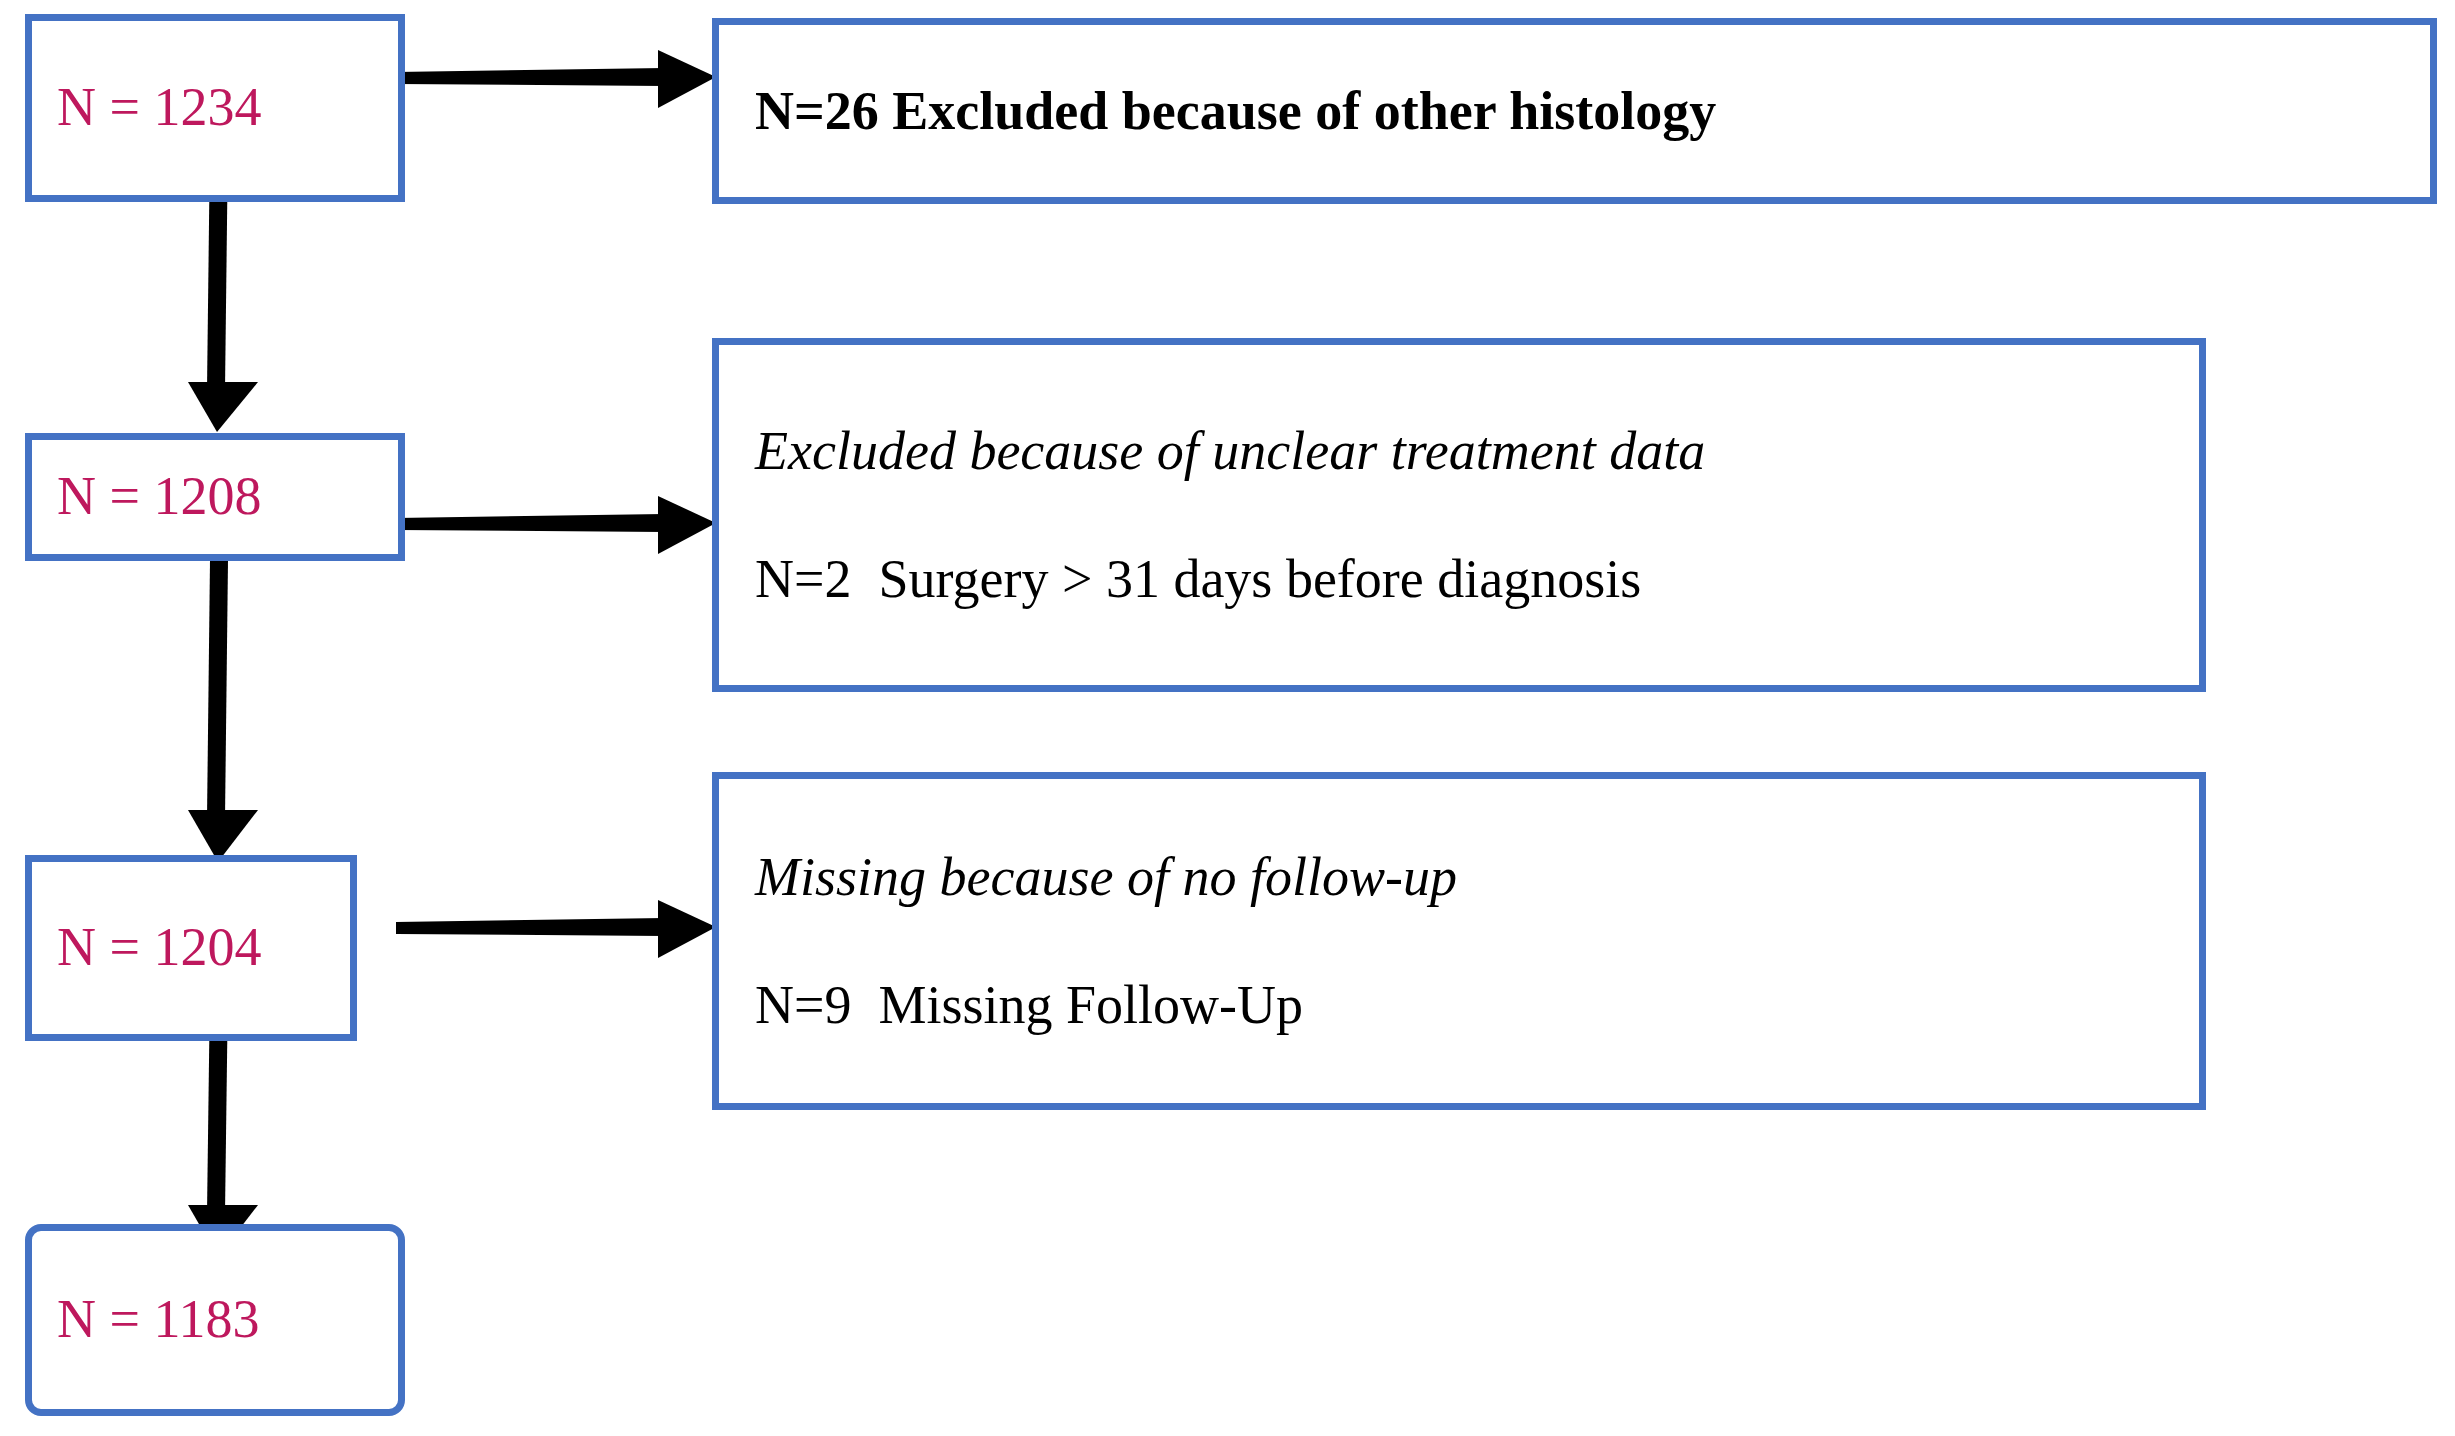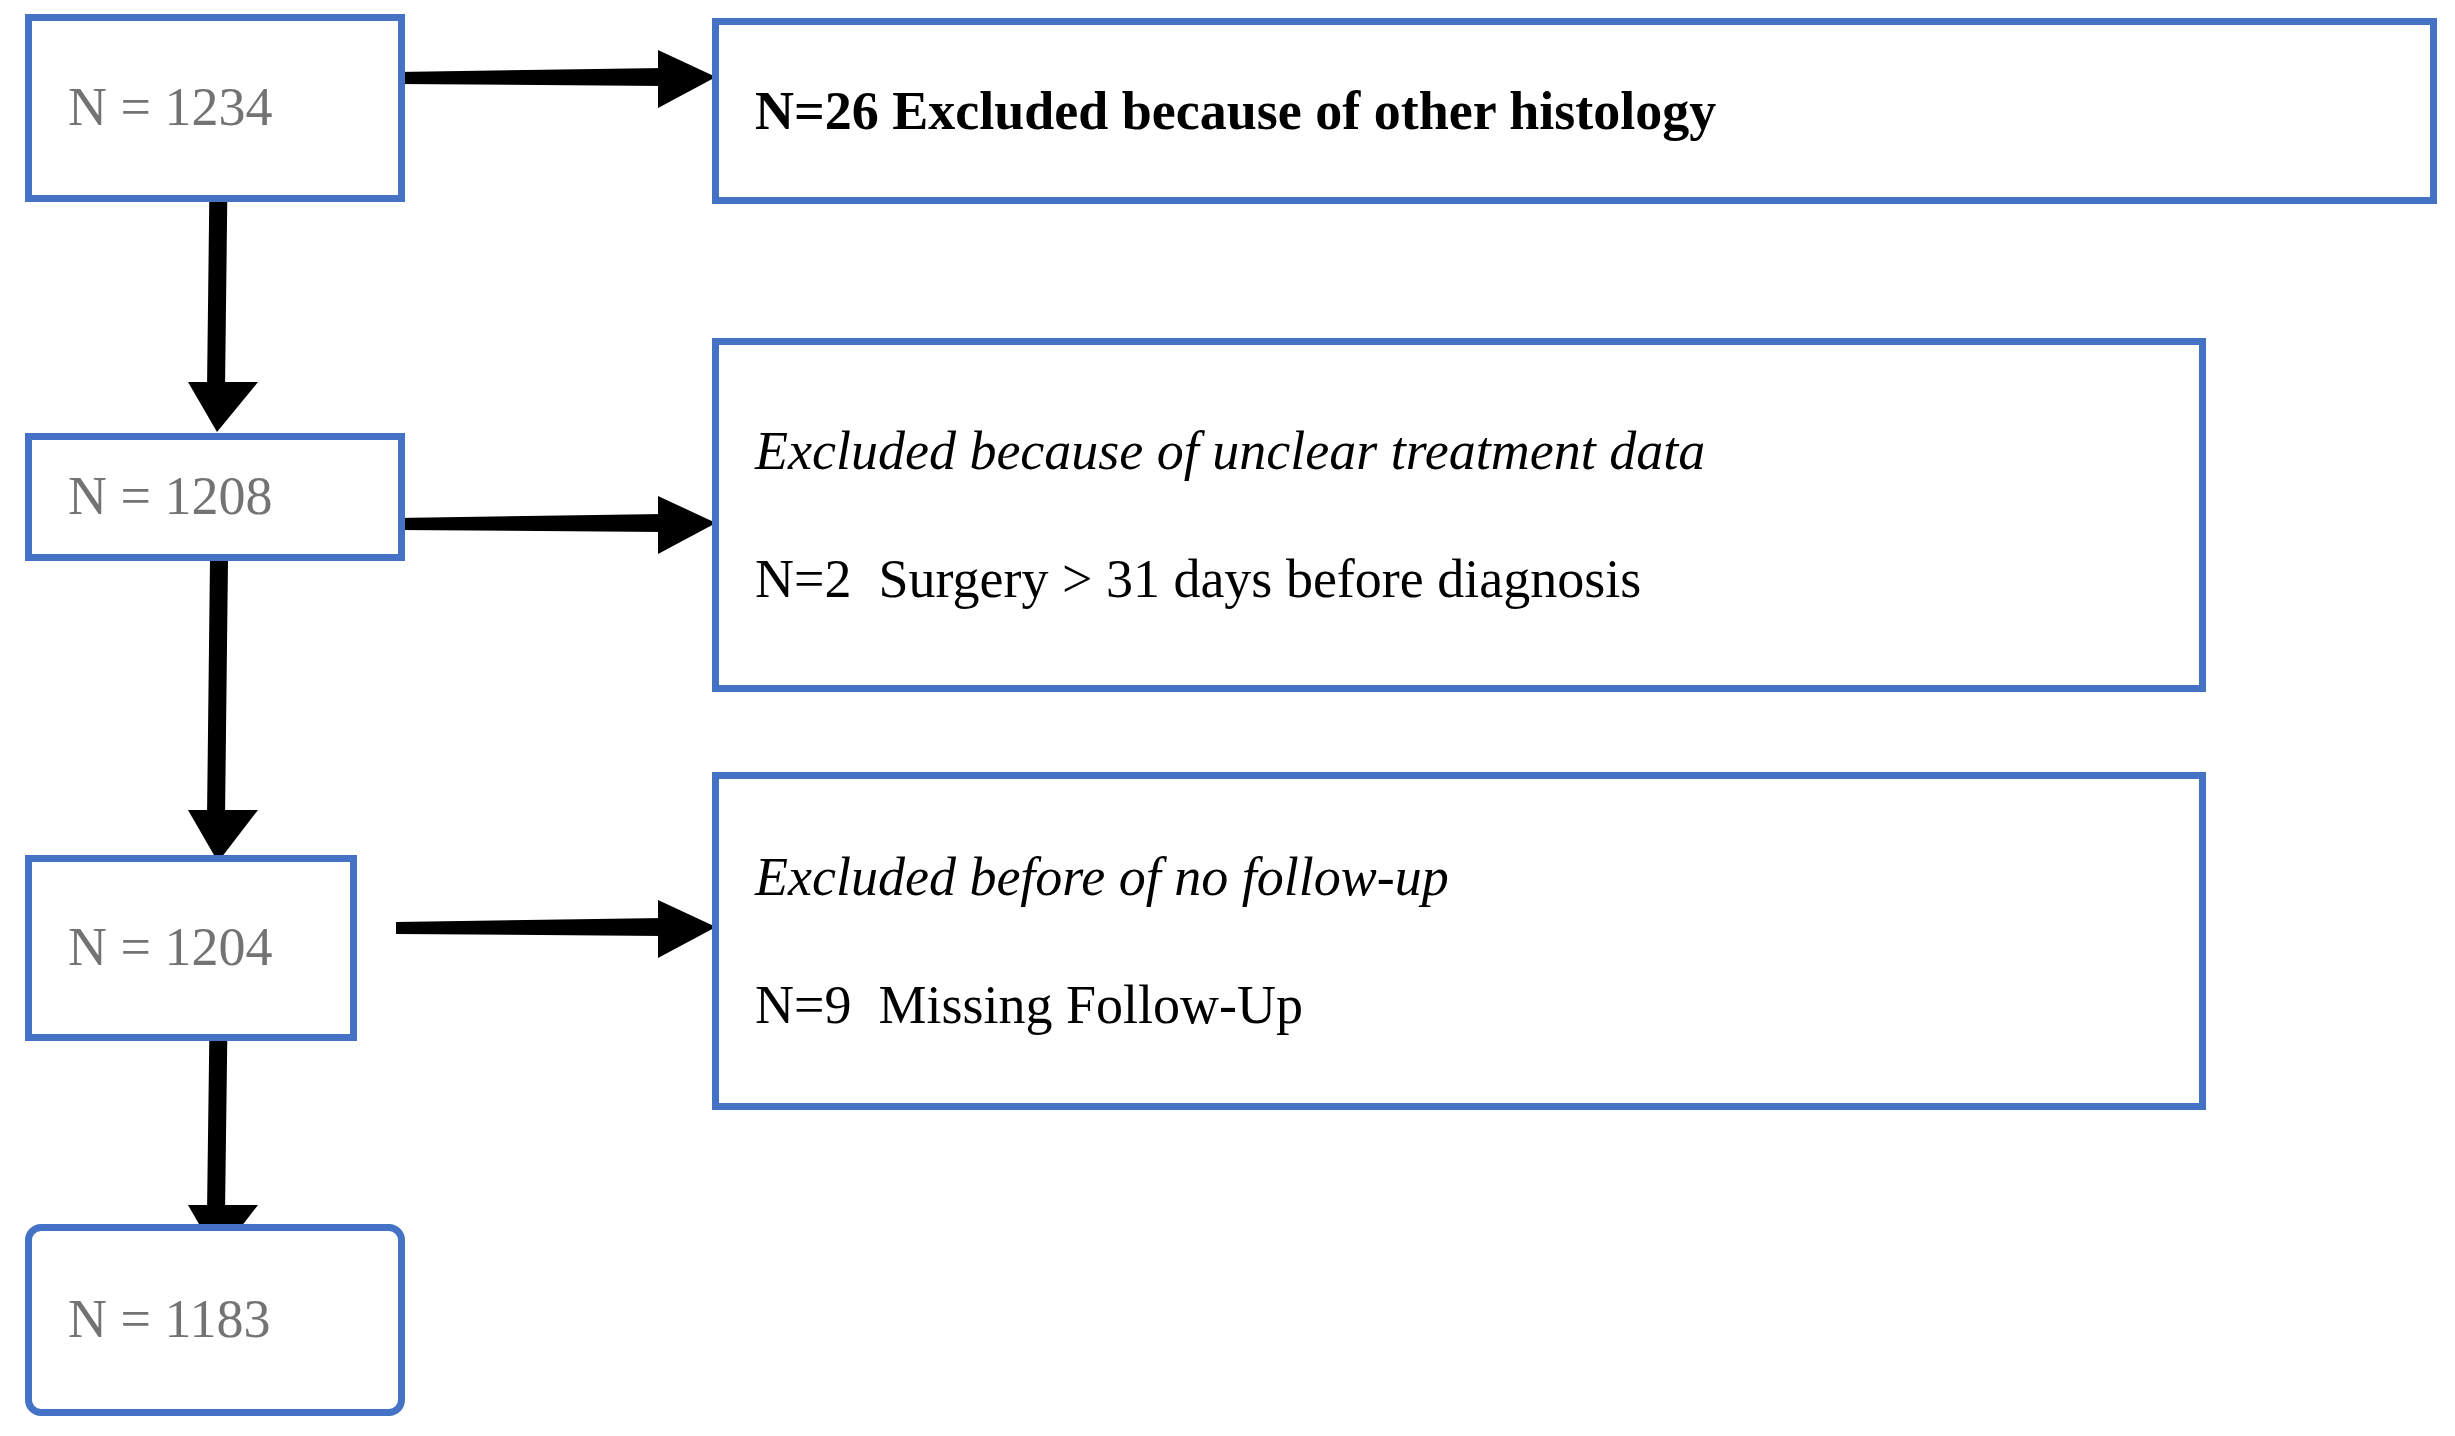--- a/index.html
+++ b/index.html
@@ -18,24 +18,24 @@
   .node-box {
     position: absolute;
     box-sizing: border-box;
     border: 7px solid #4472C4;
     background: #ffffff;
     display: flex;
     align-items: center;
   }
   .node-label {
     font-size: 54px;
-    color: #737373;
+    color: #be185d;
     line-height: 1.1;
     white-space: pre;
-    padding-left: 36px;
+    padding-left: 25px;
   }
   .excl-box {
     position: absolute;
     box-sizing: border-box;
     border: 7px solid #4472C4;
     background: #ffffff;
     display: flex;
     flex-direction: column;
     justify-content: center;
   }
@@ -110,17 +110,17 @@
   <div class="excl-box" style="left:712px; top:18px; width:1725px; height:186px;font-weight:bold;">
     <span class="excl-line">N=26 Excluded because of other histology</span>
   </div>
 
   <div class="excl-box two-line" style="left:712px; top:338px; width:1494px; height:354px;">
     <span class="excl-line">Excluded because of unclear treatment data</span>
     <span class="excl-line">N=2  Surgery &gt; 31 days before diagnosis</span>
   </div>
 
   <div class="excl-box two-line" style="left:712px; top:772px; width:1494px; height:338px;">
-    <span class="excl-line">Excluded before of no follow-up</span>
+    <span class="excl-line">Missing because of no follow-up</span>
     <span class="excl-line">N=9  Missing Follow-Up</span>
   </div>
 
 </div>
 
 </body></html>

